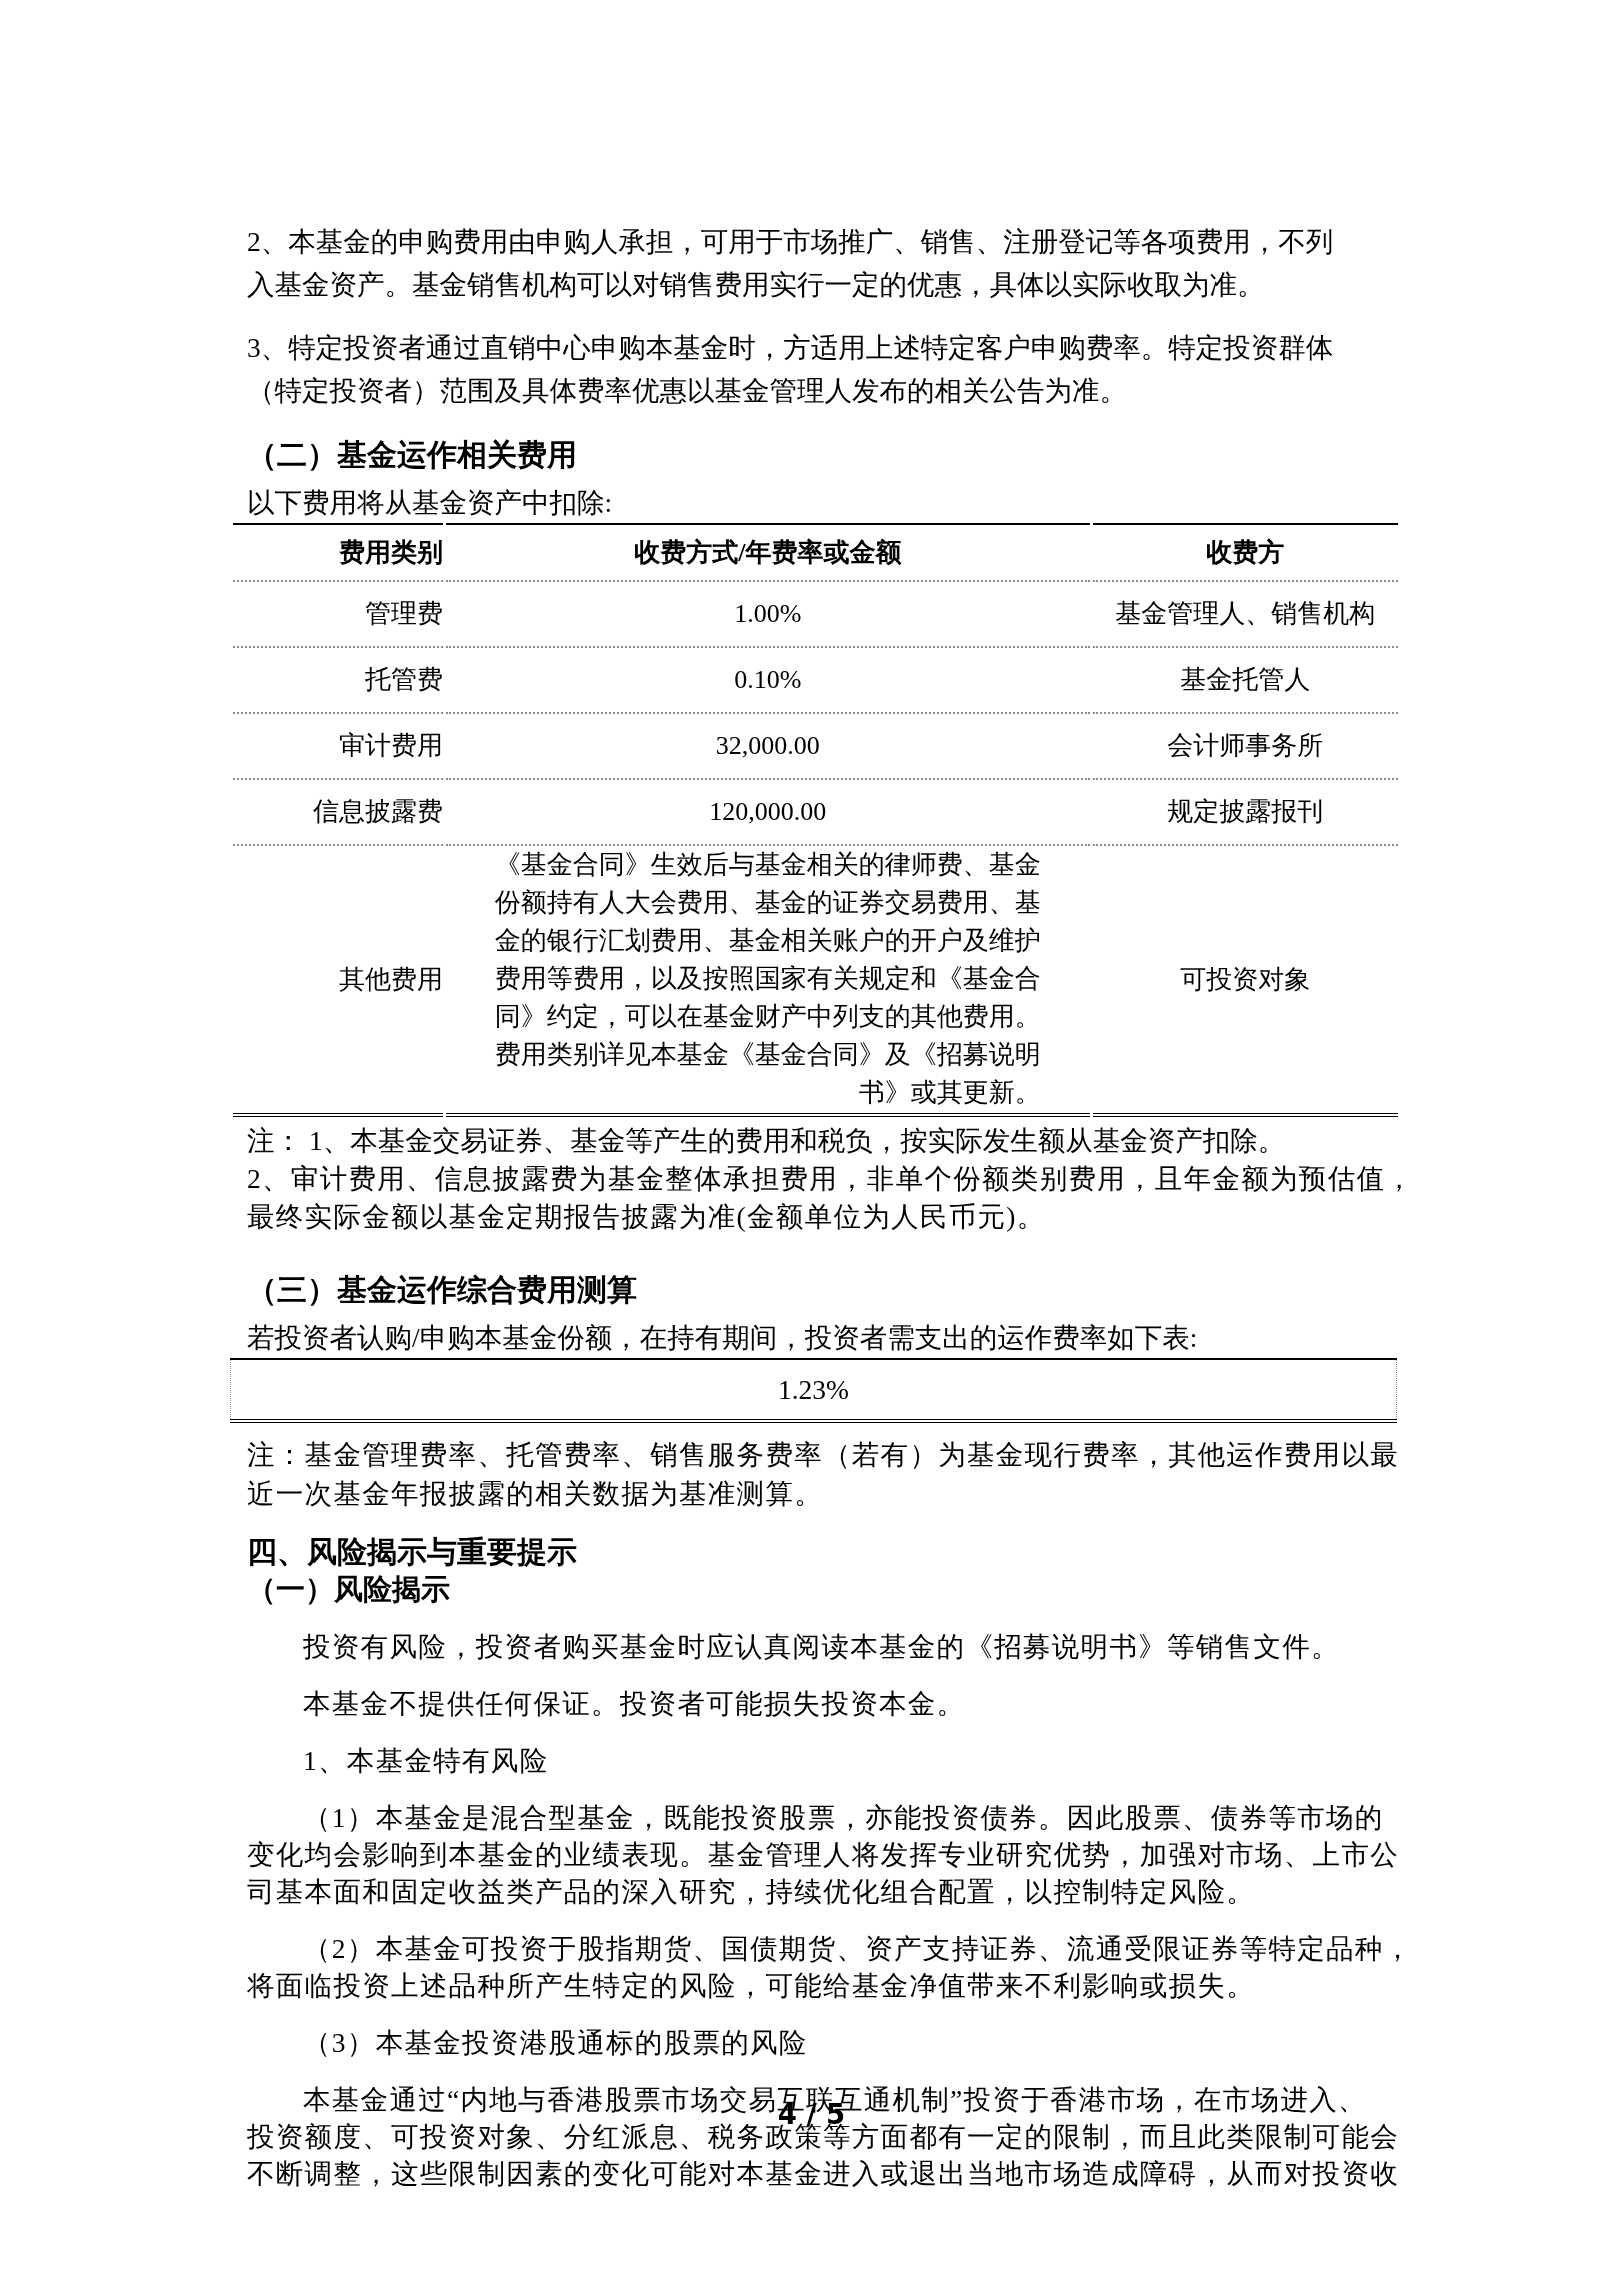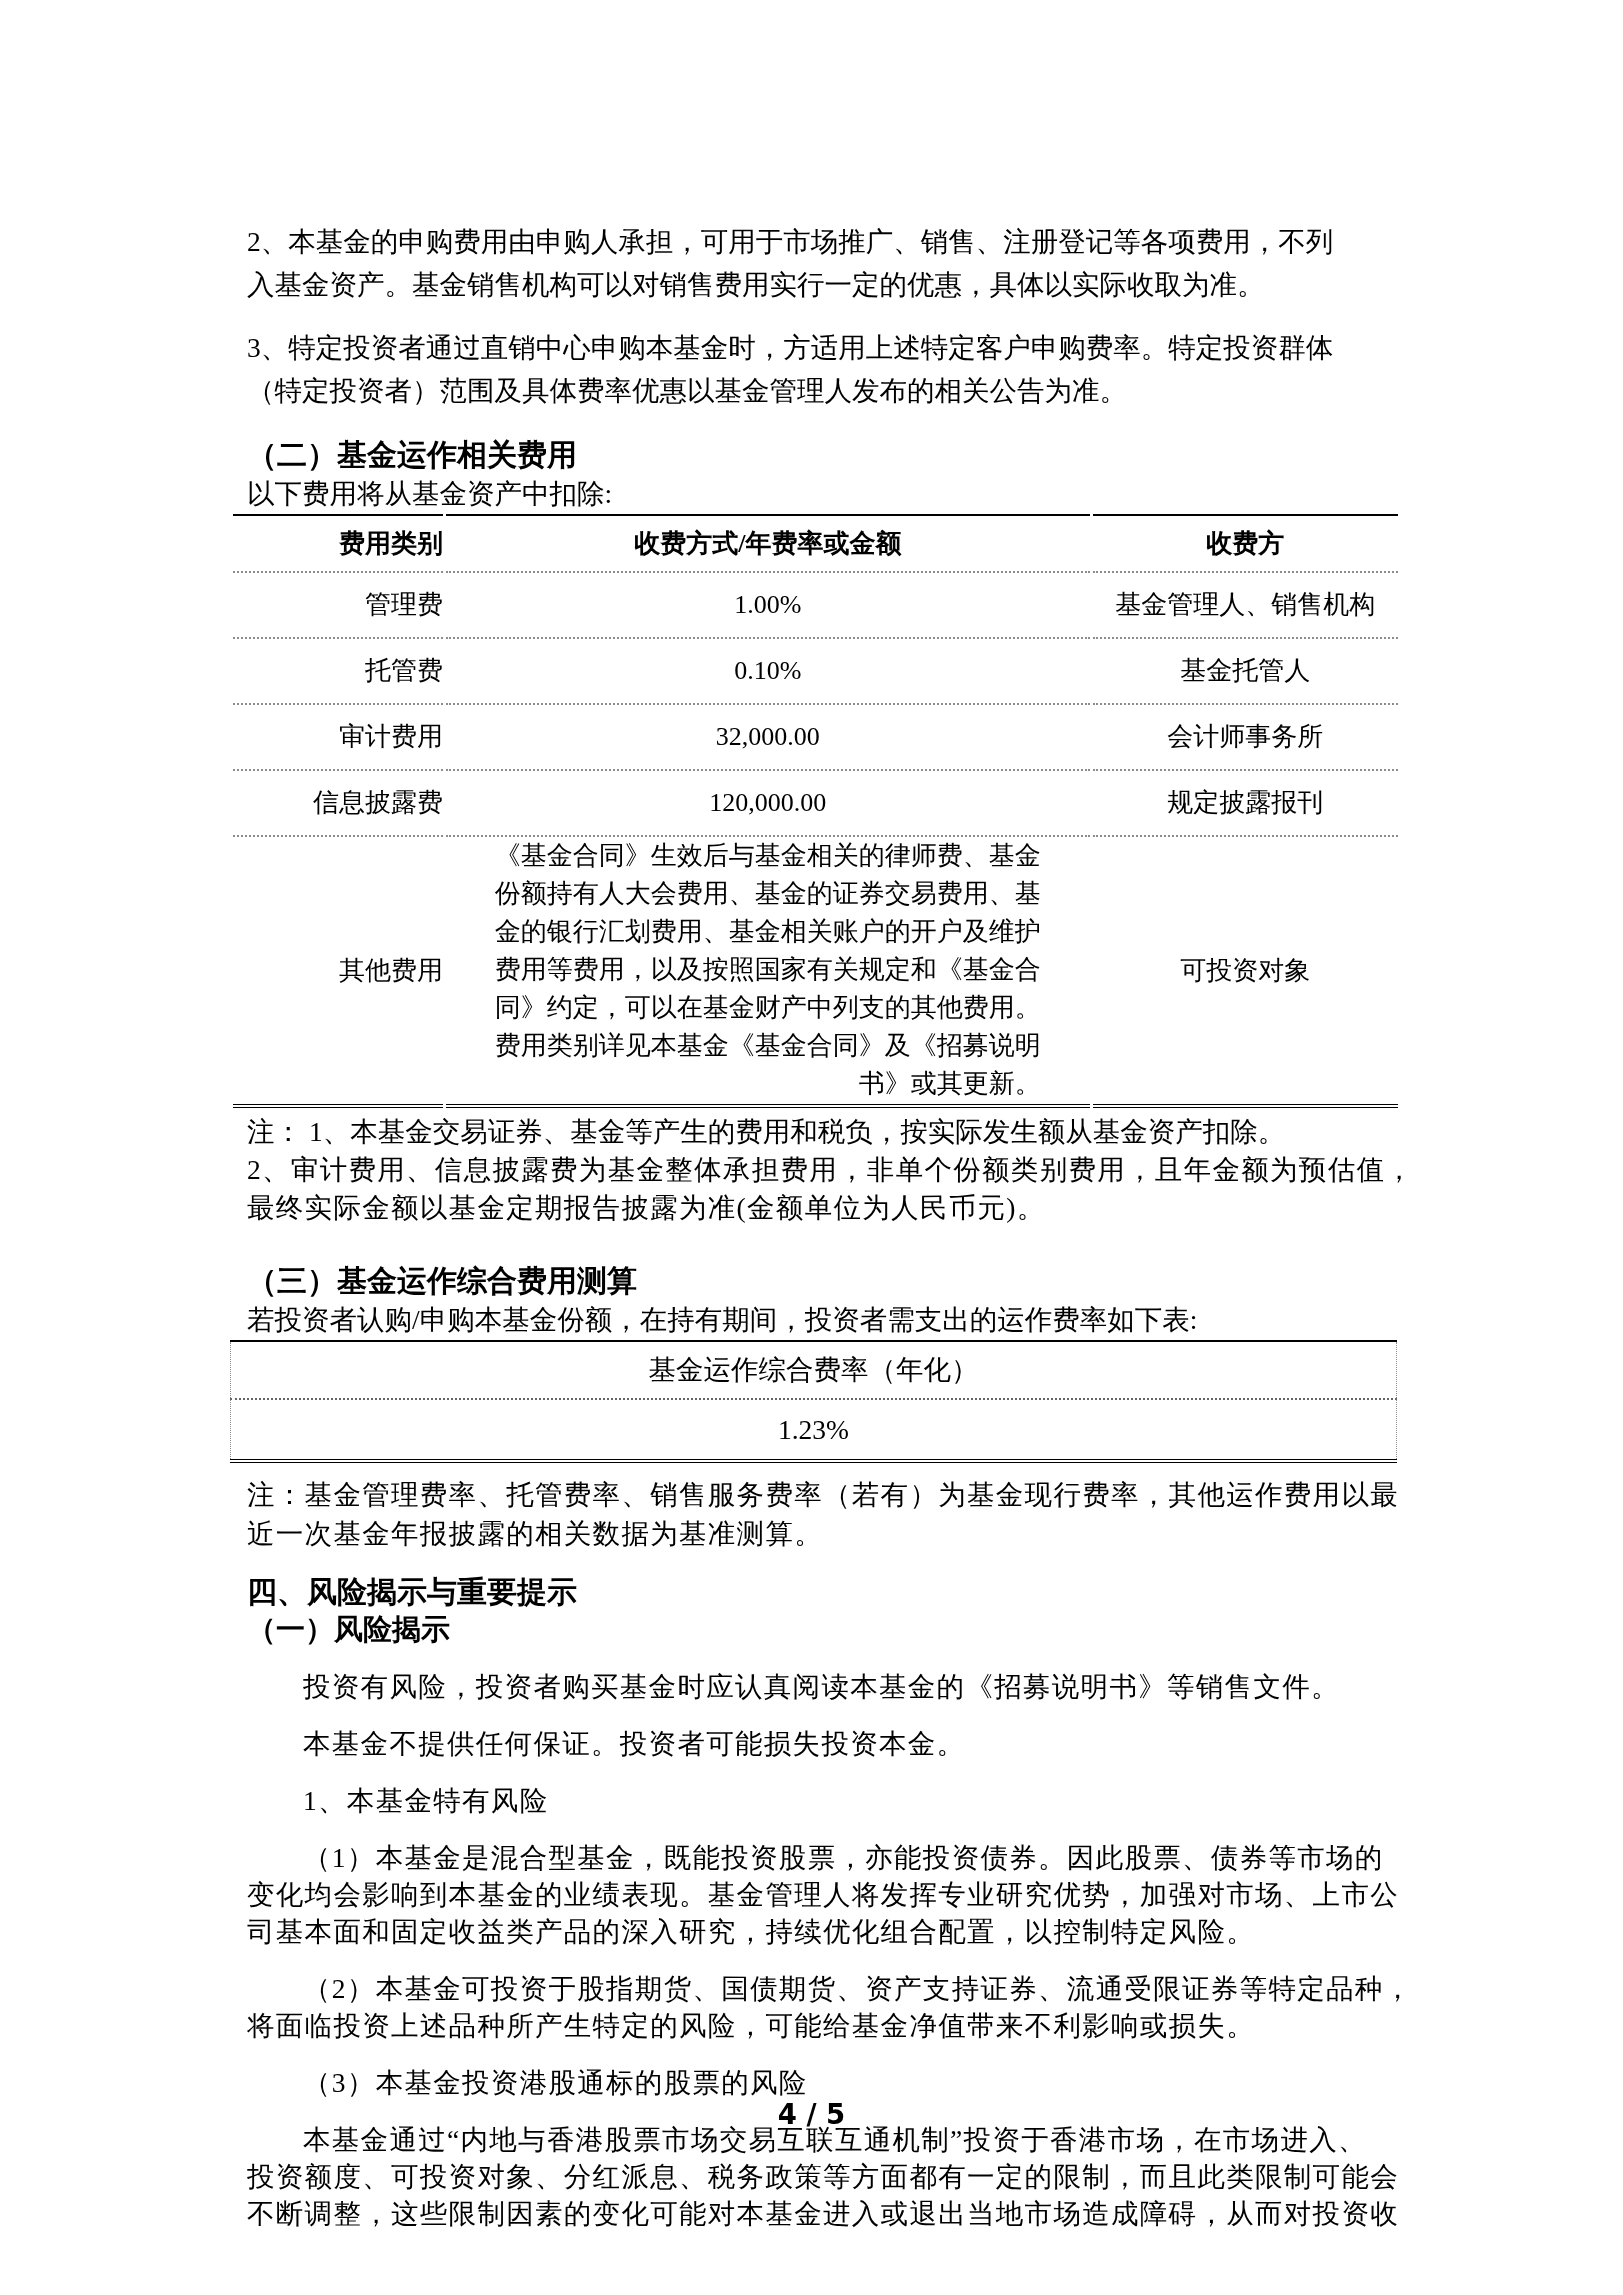--- a/index.html
+++ b/index.html
@@ -5,21 +5,21 @@
   html,body{margin:0;padding:0;}
   body{
     width:1623px;height:2295px;position:relative;background:#ffffff;color:#000;
     font-family:"Liberation Serif", serif;overflow:hidden;
   }
   .doc{position:absolute;left:230px;top:200px;width:1171px;}
   .txt{padding-left:17px;}
   .pre{white-space:pre;margin-top:20px;}
   .body-para{font-size:27.5px;line-height:43px;}
   .sec-heading{font-size:30px;font-weight:bold;line-height:38px;margin-top:23.6px;}
-  .sec-intro{font-size:27.5px;line-height:38px;margin-top:1px;}
+  .sec-intro{font-size:27.5px;line-height:38px;margin-top:10px;}
   .ls2{letter-spacing:1.3px;}
 
   
   table.fee{border-collapse:separate;border-spacing:3.3px 0;width:1171px;margin-top:1.3px;font-size:26px;}
   table.fee td,table.fee th{vertical-align:middle;padding:0;}
   table.fee .c1{width:198px;text-align:right;padding-left:14.4px;}
   table.fee .c2{width:645px;text-align:center;}
   table.fee .c3{width:309px;text-align:center;}
   table.fee thead th{border-top:2.6px solid #000;border-bottom:2px dotted #8c8c8c;height:55px;font-weight:bold;}
   table.fee tbody tr.datarow td{height:64px;border-bottom:2px dotted #8c8c8c;}
@@ -104,23 +104,20 @@
   <div class="note-block txt pre">注： 1、本基金交易证券、基金等产生的费用和税负，按实际发生额从基金资产扣除。</div>
   <div class="note-block txt pre ls2" style="margin-top:0;">2、审计费用、信息披露费为基金整体承担费用，非单个份额类别费用，且年金额为预估值，
 最终实际金额以基金定期报告披露为准(金额单位为人民币元)。</div>
 
   <div class="sec-heading txt" style="margin-top:35px;">（三）基金运作综合费用测算</div>
   <div class="sec-intro txt">若投资者认购/申购本基金份额，在持有期间，投资者需支出的运作费率如下表:</div>
 
   <table class="sum">
     <tbody>
       <tr>
-        <td class="sum-head">基金运作综合费率（年化）</td>
-      </tr>
-      <tr>
         <td class="sum-val">1.23%</td>
       </tr>
     </tbody>
   </table>
 
   <div class="note-block txt pre ls2" style="margin-top:12px;line-height:39px;">注：基金管理费率、托管费率、销售服务费率（若有）为基金现行费率，其他运作费用以最
 近一次基金年报披露的相关数据为基准测算。</div>
 
   <div class="risk-heading txt">四、风险揭示与重要提示</div>
   <div class="risk-sub txt">（一）风险揭示</div>

